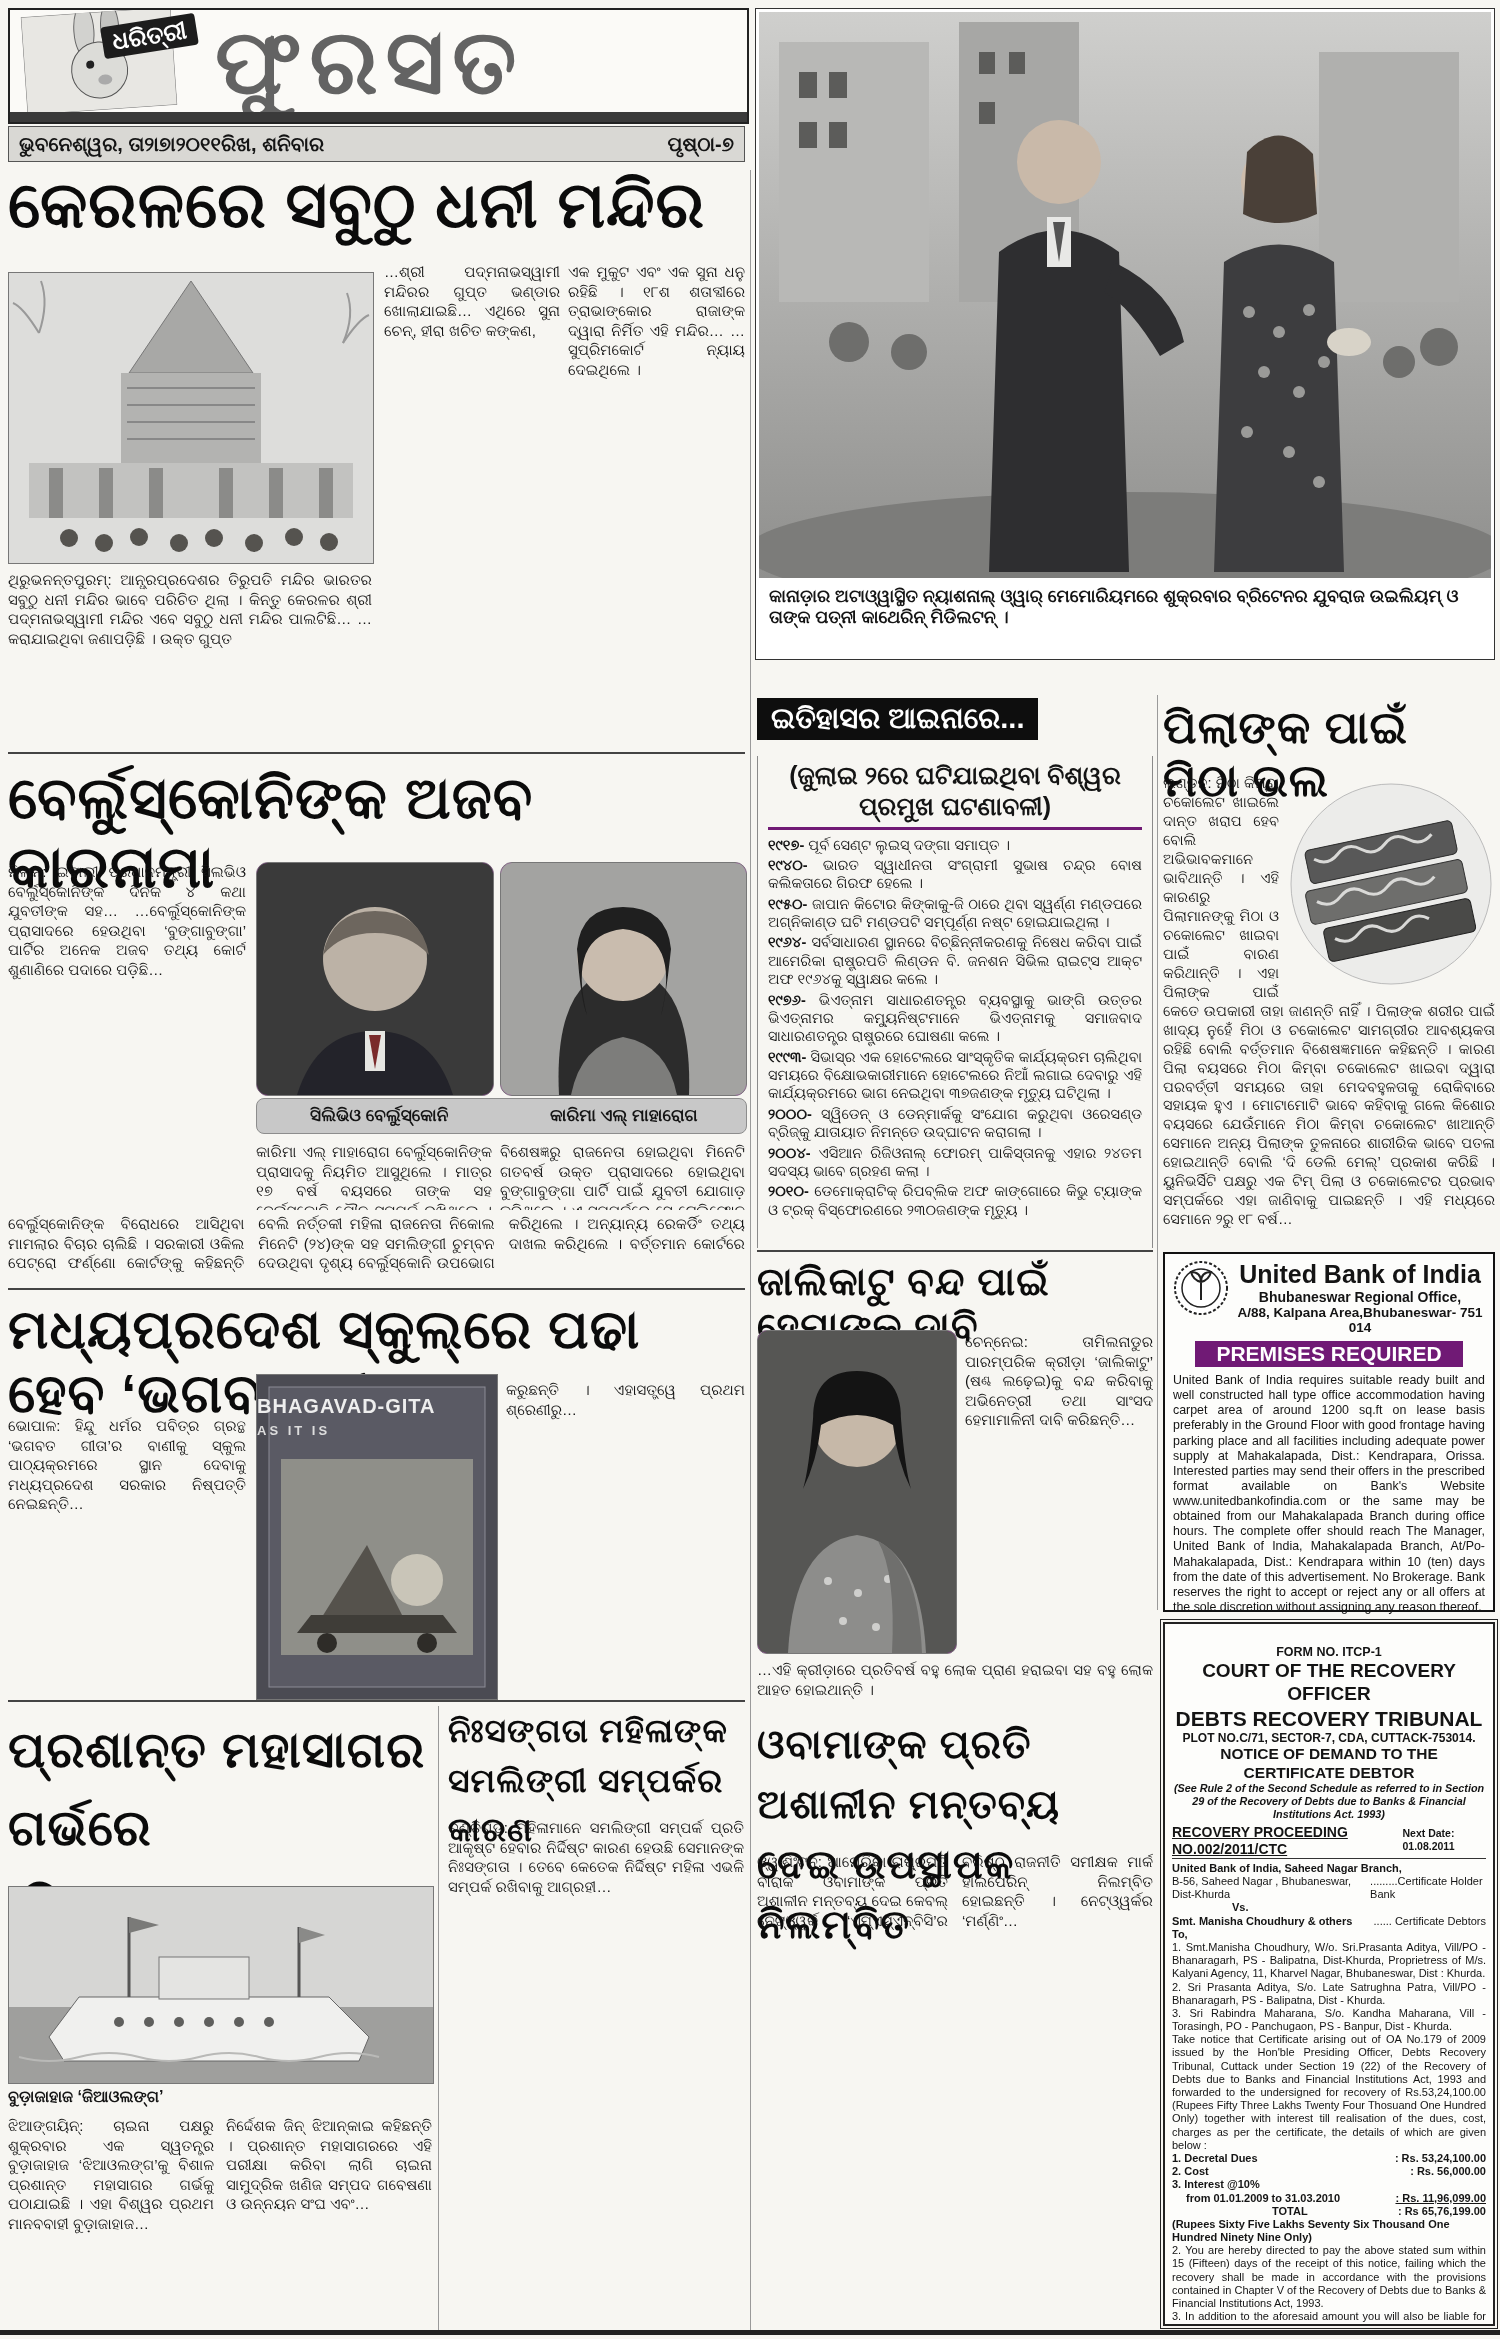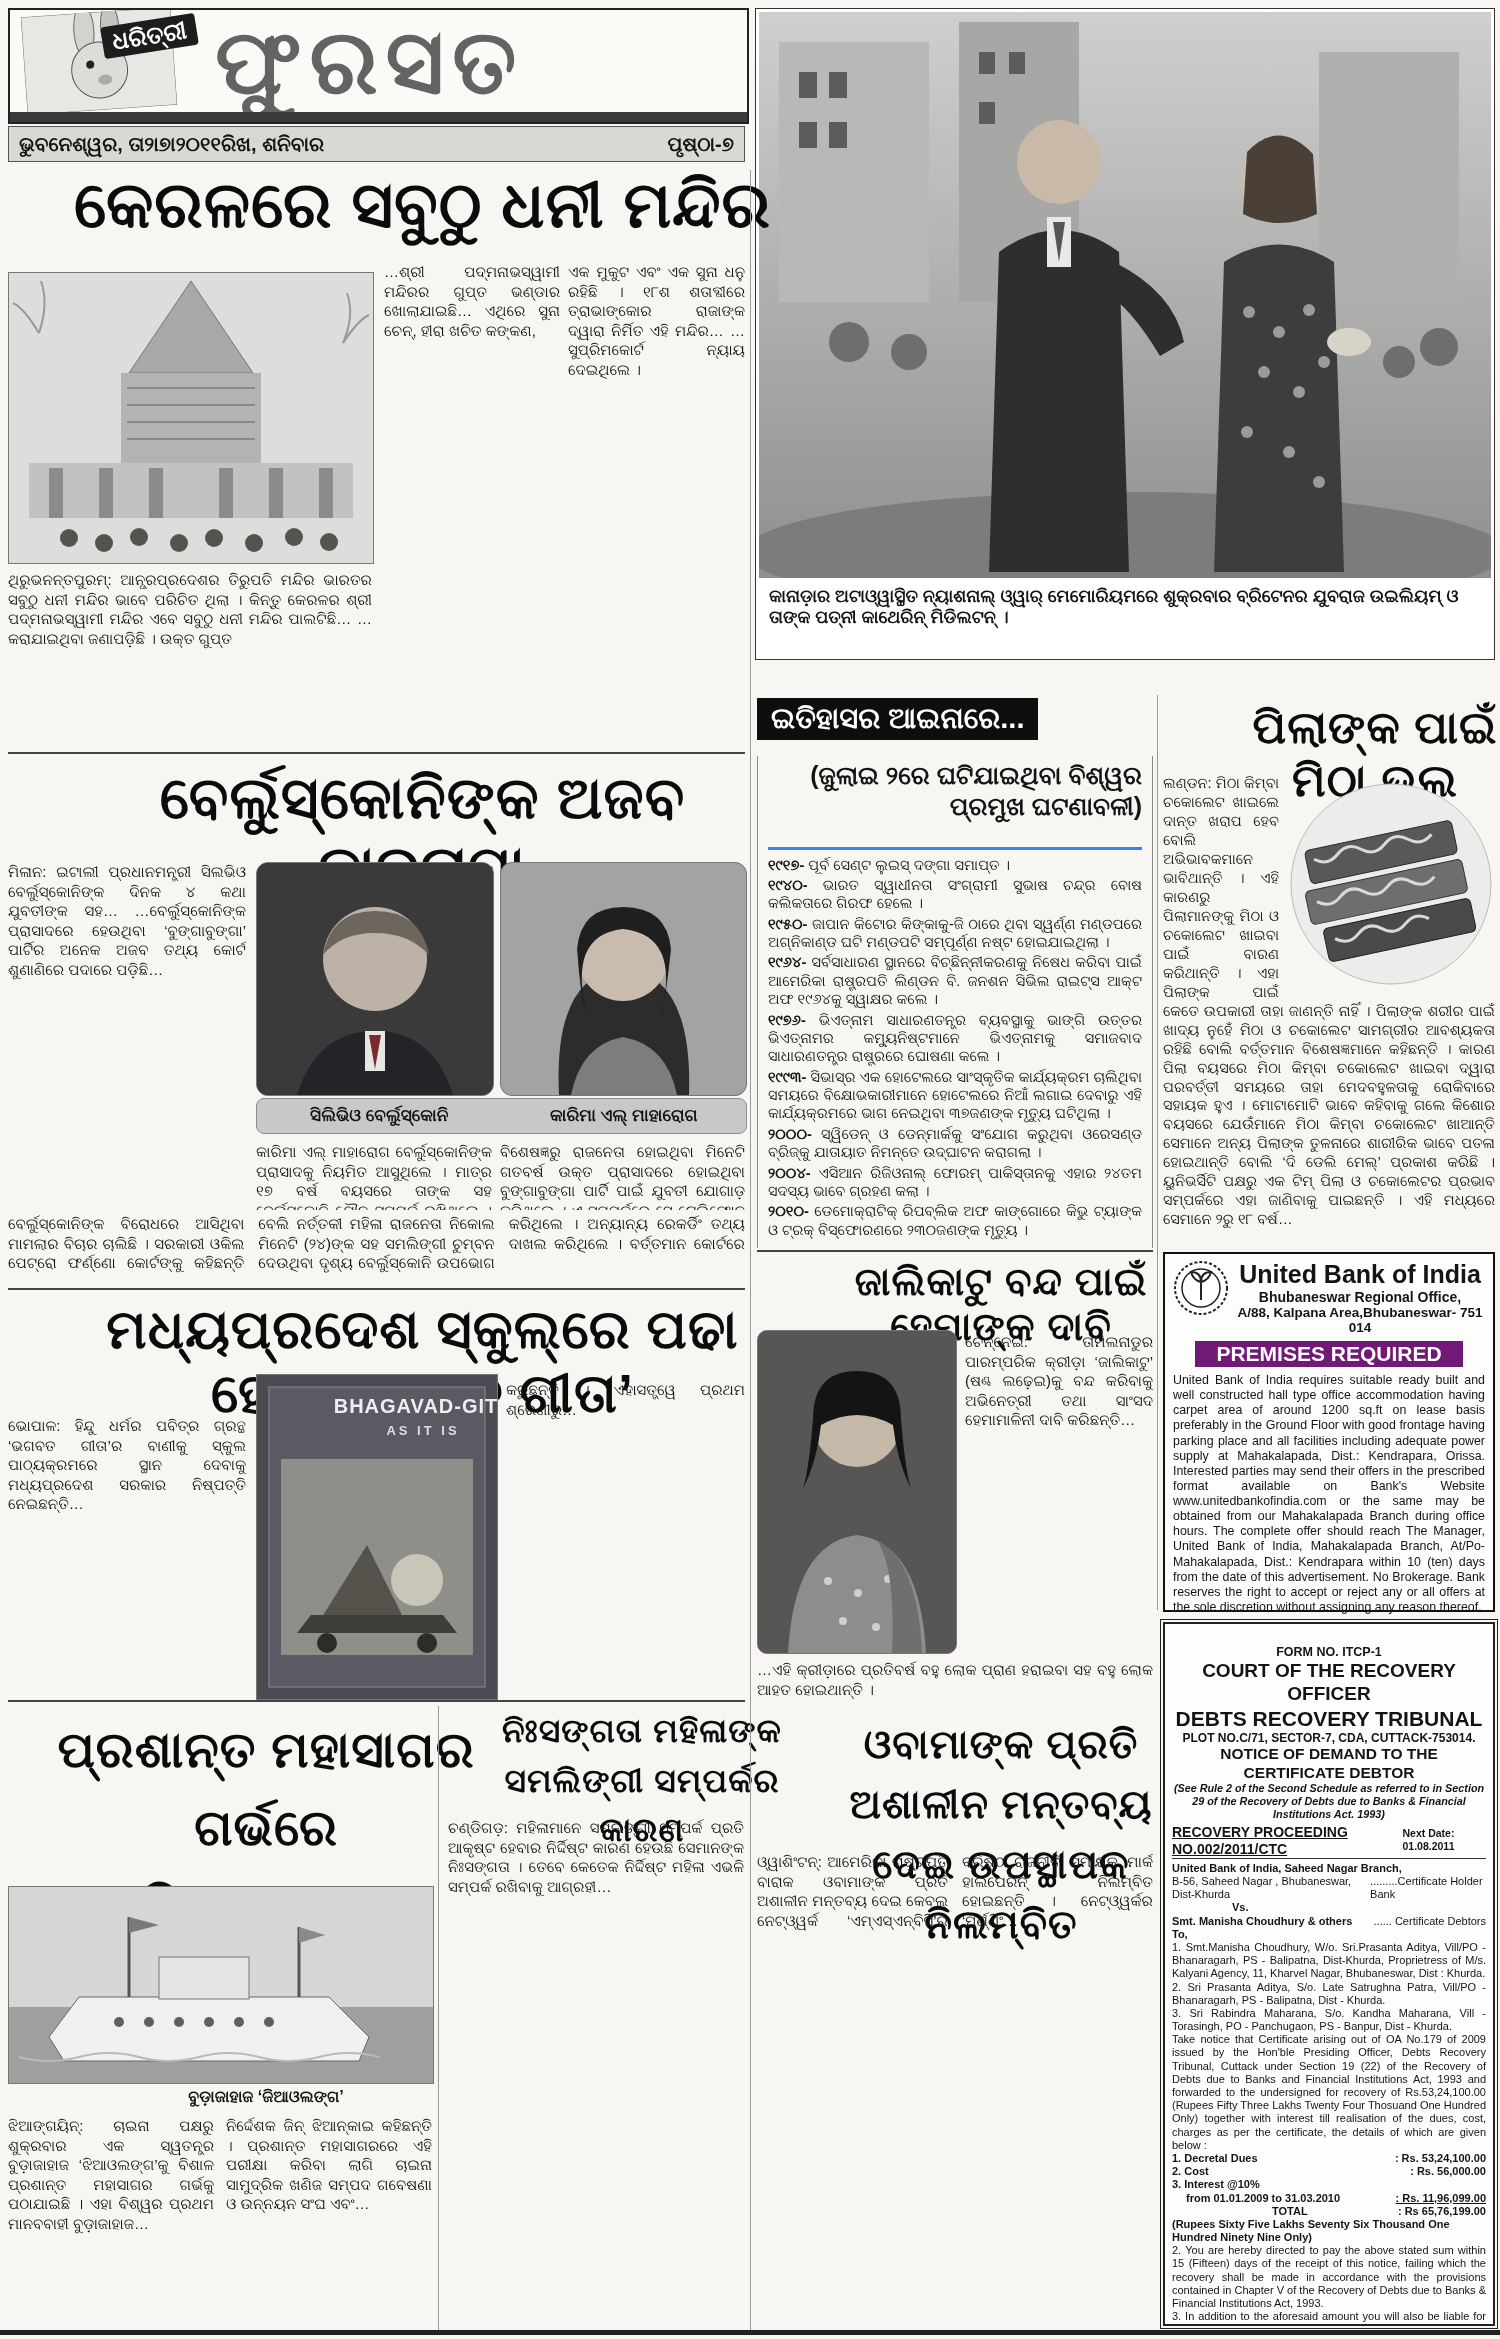--- a/index.html
+++ b/index.html
@@ -1,38 +1,38 @@
 <!DOCTYPE html>
 <html><head>
 <meta charset="utf-8">
 <style>
   html,body{margin:0;padding:0;background:#e8e6e1;}
   .page{position:relative;width:1500px;height:2339px;background:#f7f6f2;font-family:"Liberation Sans",sans-serif;color:#141414;overflow:hidden;}
   .abs{position:absolute;}
   .odia{text-align:justify;line-height:1.3;}
   .hl{font-weight:bold;color:#0b0b0b;letter-spacing:1px;}
-  .center{text-align:center;margin-left:46px;}
+  .center{}
   .rule-h{position:absolute;background:#444;height:2px;}
   .rule-v{position:absolute;background:#9a9a9a;width:1px;}
   .photo-frame{border:1px solid #777;background:#a21caf;overflow:hidden;}
   .cap-bar{background:#c8c8c8;border:1px solid #8d8d8d;border-radius:8px;display:flex;align-items:center;font-weight:bold;font-size:17px;}
   .cap-bar span{flex:1;text-align:center;}
   .body-txt{font-size:15px;}
   .small-eng{font-size:11px;line-height:1.2;text-align:justify;}
   .bold{font-weight:bold;}
   
   .masthead{left:8px;top:8px;width:737px;height:112px;border:2px solid #222;background:#fbfaf7;overflow:hidden;}
   .mast-title{position:absolute;left:205px;top:-4px;font-size:90px;line-height:112px;font-weight:bold;color:#636363;letter-spacing:8px;white-space:nowrap;}
   .mast-brand{position:absolute;left:92px;top:10px;background:#1d1d1d;color:#fff;font-size:24px;font-weight:bold;padding:2px 10px;transform:rotate(-9deg);border-radius:4px;}
   .mast-bar{position:absolute;left:0;bottom:0;width:100%;height:10px;background:#3a3a3a;}
   .date-strip{left:8px;top:126px;width:737px;height:36px;background:#d9d8d4;border:1px solid #555;display:flex;align-items:center;justify-content:space-between;padding:0 10px;box-sizing:border-box;font-size:20px;font-weight:bold;}
   
   .hist-title{background:#0e0e0e;color:#fff;font-weight:bold;font-size:29px;padding:4px 14px;display:inline-block;text-align:center;}
   .hist-col{border-left:1px solid #8a8a8a;border-right:1px solid #8a8a8a;padding:4px 10px;box-sizing:border-box;}
-  .hist-sub{font-size:25px;font-weight:bold;text-align:right;border-bottom:3px solid #3b82f6;padding-bottom:24px;margin-bottom:6px;line-height:1.25;}
+  .hist-sub{font-size:25px;font-weight:bold;text-align:center;border-bottom:3px solid #701a75;padding-bottom:4px;margin-bottom:6px;line-height:1.25;}
   .hist-entry{font-size:14.6px;line-height:1.26;text-align:justify;margin-bottom:2px;}
   
   .ad-box{border:2px solid #111;background:#fdfdfb;padding:6px 8px;box-sizing:border-box;}
   .premises{background:#701a75;color:#fff;font-weight:bold;font-size:21px;text-align:center;width:86%;margin:6px auto;padding:1px 0;}
   
   .trib-box{border:2px solid #222;outline:1px solid #222;outline-offset:2px;background:#fdfdfb;padding:21px 7px;box-sizing:border-box;font-size:11px;line-height:1.2;}
   .trib-center{text-align:center;font-weight:bold;}
   .due-row{display:flex;justify-content:space-between;font-weight:bold;}
   .svg-ph{display:block;width:100%;height:100%;}
 </style>

